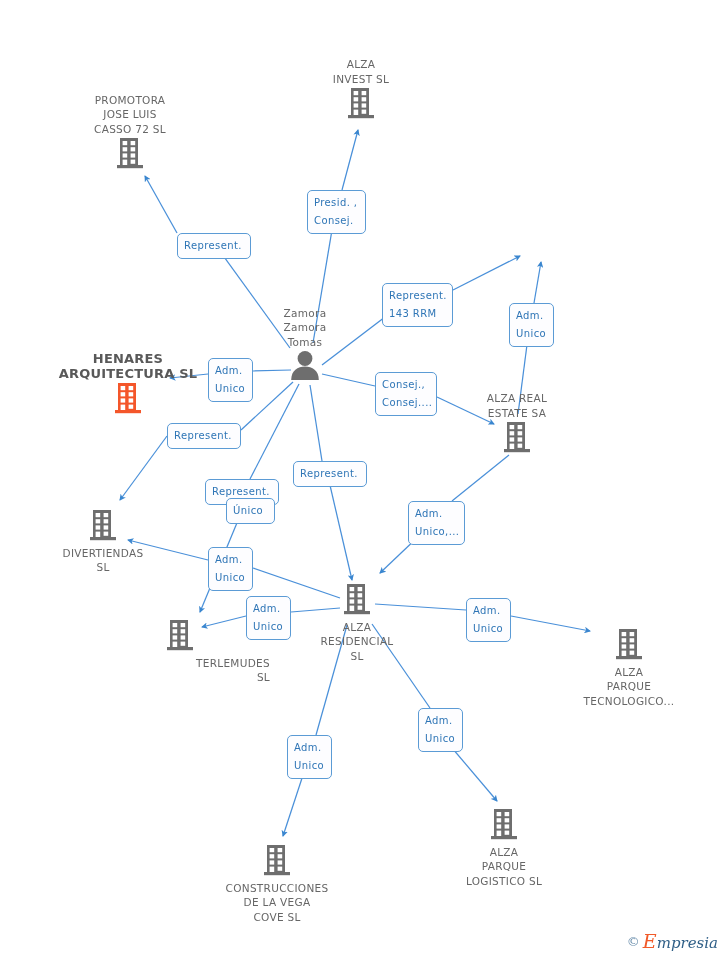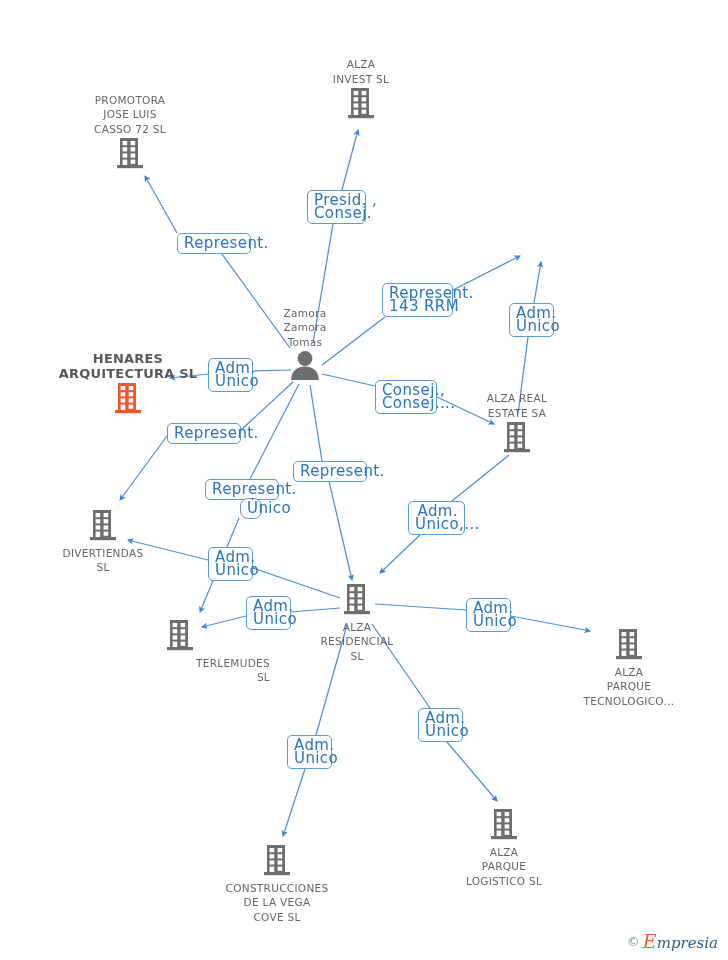--- a/index.html
+++ b/index.html
@@ -45,25 +45,25 @@
     font-weight: bold;
     font-size: 13px;
     letter-spacing: 0.2px;
   }
   .edge-label {
     position: absolute;
     background: #fdfdff;
     border: 1px solid #5b9bd5;
     border-radius: 5px;
     color: #2e75b6;
-    font-size: 15px;
-    line-height: 13px;
+    font-size: 10px;
+    line-height: 18px;
     letter-spacing: 0.4px;
     padding: 3px 6px 3px 6px;
-    text-align: right;
+    text-align: left;
     white-space: pre;
     box-sizing: border-box;
   }
   .watermark {
     position: absolute;
     right: 10px;
     bottom: 8px;
     display: flex;
     align-items: center;
     gap: 3px;
@@ -347,26 +347,26 @@
   <div id="label-layer" style="position:absolute;left:0;top:0;width:728px;height:960px;">
       <div class="edge-label" style="left: 177px; top: 233px; width: 74px; min-height: 20px;">Represent.</div>
       <div class="edge-label" style="left: 307px; top: 190px; width: 59px; min-height: 34px;">Presid. ,
 Consej.</div>
       <div class="edge-label" style="left: 382px; top: 283px; width: 71px; min-height: 34px;">Represent.
 143 RRM</div>
       <div class="edge-label" style="left: 509px; top: 303px; width: 45px; min-height: 34px;">Adm.
 Unico</div>
       <div class="edge-label" style="left: 208px; top: 358px; width: 45px; min-height: 34px;">Adm.
 Unico</div>
-      <div class="edge-label" style="left: 375px; top: 380px; width: 62px; min-height: 34px;">Consej.,
+      <div class="edge-label" style="left: 375px; top: 372px; width: 62px; min-height: 34px;">Consej.,
 Consej....</div>
       <div class="edge-label" style="left: 167px; top: 423px; width: 74px; min-height: 20px;">Represent.</div>
       <div class="edge-label" style="left: 293px; top: 461px; width: 74px; min-height: 20px;">Represent.</div>
       <div class="edge-label" style="left: 205px; top: 479px; width: 74px; min-height: 20px;">Represent.</div>
-      <div class="edge-label" style="left: 240px; top: 498px; width: 22px; min-height: 20px; border-radius: 8px;">Único</div>
+      <div class="edge-label" style="left: 226px; top: 498px; width: 49px; min-height: 20px;">Único</div>
       <div class="edge-label" style="left: 408px; top: 501px; width: 57px; min-height: 34px;">Adm.
 Unico,...</div>
       <div class="edge-label" style="left: 208px; top: 547px; width: 45px; min-height: 34px;">Adm.
 Unico</div>
       <div class="edge-label" style="left: 246px; top: 596px; width: 45px; min-height: 34px;">Adm.
 Unico</div>
       <div class="edge-label" style="left: 466px; top: 598px; width: 45px; min-height: 34px;">Adm.
 Unico</div>
       <div class="edge-label" style="left: 418px; top: 708px; width: 45px; min-height: 34px;">Adm.
 Unico</div>

